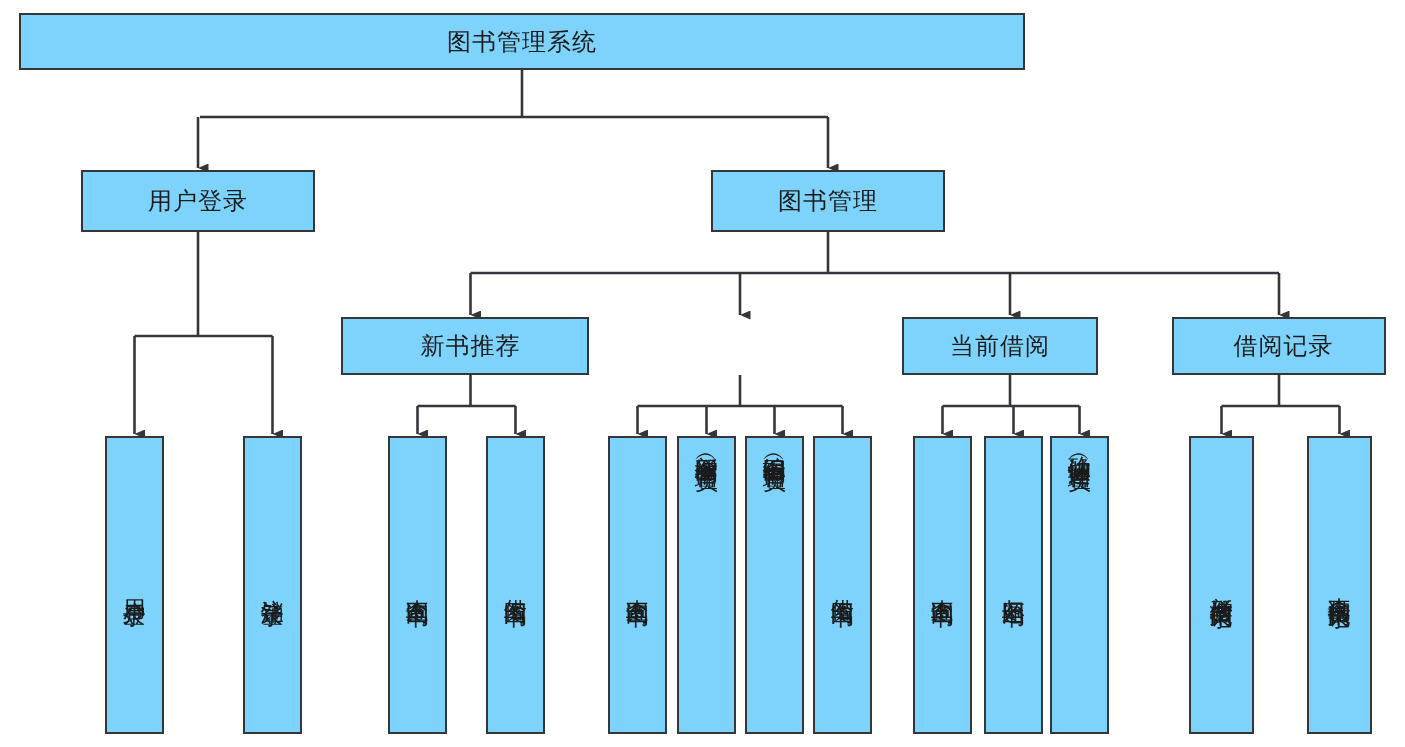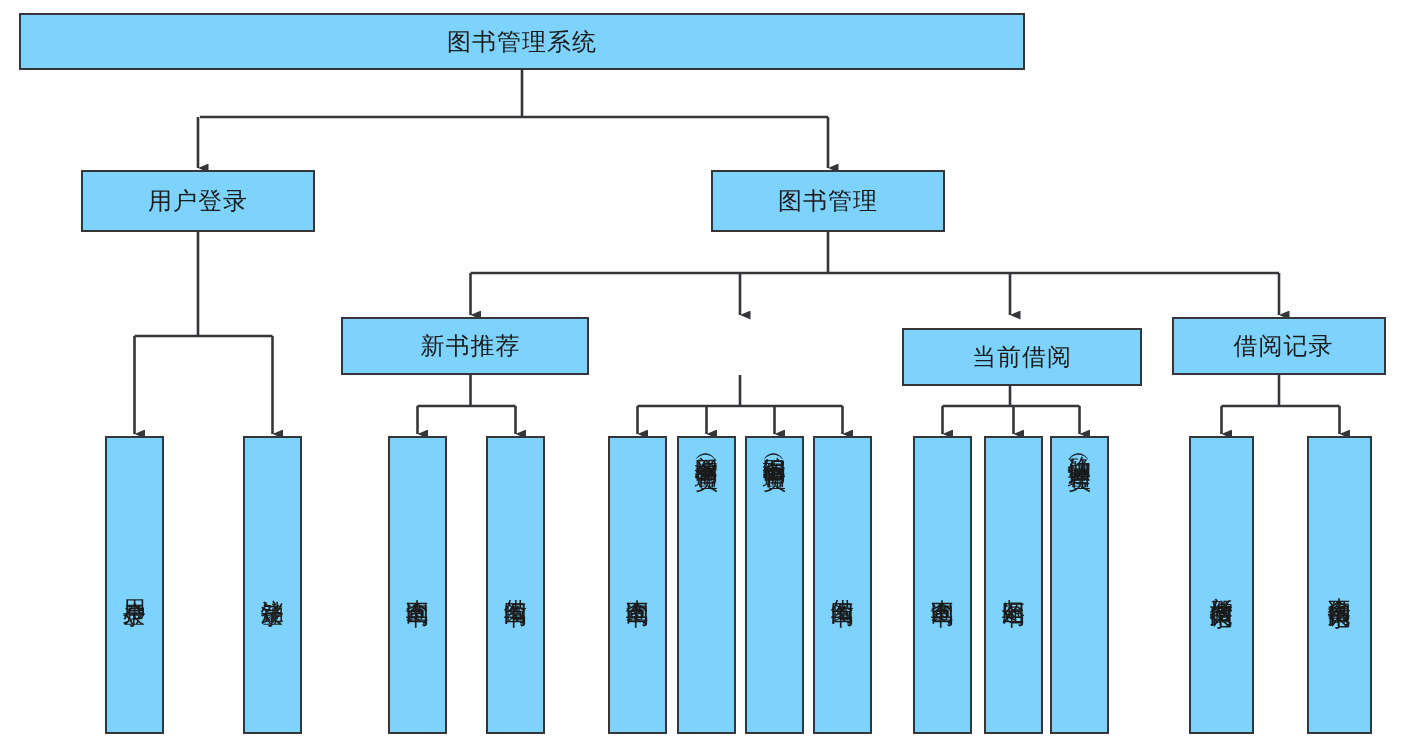--- a/index.html
+++ b/index.html
@@ -127,21 +127,21 @@
   <div class="node" id="node-user_login" style="left: 81px; top: 170px; width: 234px; height: 62px;">
     <span class="label">用户登录</span>
   </div>
   <div class="node" id="node-book_manage" style="left: 711px; top: 170px; width: 234px; height: 62px;">
     <span class="label">图书管理</span>
   </div>
 
   <div class="node" id="node-new_book_rec" style="left: 341px; top: 317px; width: 248px; height: 58px; padding-left: 11px;">
     <span class="label">新书推荐</span>
   </div>
-  <div class="node" id="node-current_borrow" style="left: 902px; top: 328px; width: 240px; height: 58px; align-items: center;">
+  <div class="node" id="node-current_borrow" style="left: 902px; top: 317px; width: 196px; height: 58px; align-items: center;">
     <span class="label">当前借阅</span>
   </div>
   <div class="node" id="node-borrow_record" style="left: 1172px; top: 317px; width: 214px; height: 58px; padding-left: 9px;">
     <span class="label">借阅记录</span>
   </div>
 
   <div id="leaf-layer">
       <div class="node leaf centered" style="left: 105px; top: 436px; width: 59px; height: 298px;">
         <span class="label">用户登录</span>
       </div>

